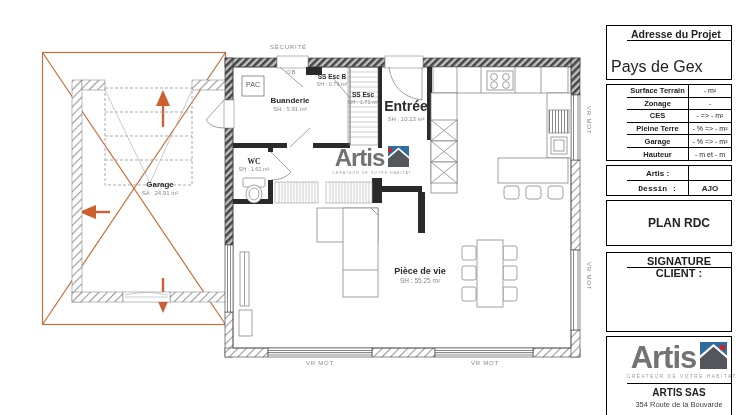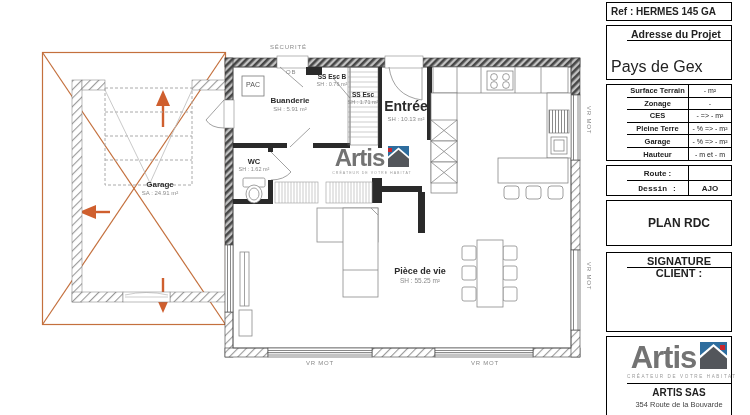--- a/index.html
+++ b/index.html
@@ -260,21 +260,21 @@
   </div>
   <div class="room-label" style="left:340px; top:91px; width:46px;">
     <div class="room-name" style="font-size:6.5px;">SS Esc</div>
     <div class="room-area" style="font-size:5.5px;">SH : 1.71 m²</div>
   </div>
   <div class="room-label" style="left:380px; top:98px; width:52px;">
     <div class="room-name" style="font-size:14px;">Entrée</div>
     <div class="room-area" style="font-size:6px;">SH : 10.13 m²</div>
   </div>
   <div class="room-label" style="left:233px; top:157px; width:42px;">
-    <div class="room-name" style="font-size:7.5px;">WC</div>
+    <div class="room-name" style="font-size:7.5px;font-family:Liberation Serif, serif;">WC</div>
     <div class="room-area" style="font-size:5.5px;">SH : 1.62 m²</div>
   </div>
   <div class="room-label" style="left:105px; top:180px; width:110px;">
     <div class="room-name" style="font-size:8px;">Garage</div>
     <div class="room-area" style="font-size:6px;">SA : 24.91 m²</div>
   </div>
   <div class="room-label" style="left:365px; top:266px; width:110px;">
     <div class="room-name" style="font-size:9px;">Pièce de vie</div>
     <div class="room-area" style="font-size:6.5px;">SH : 55.25 m²</div>
   </div>
@@ -290,21 +290,20 @@
       <div class="artis-dot" style="width:4px; height:4px; left:62px; top:2px;"></div>
       <svg width="21" height="21" viewBox="0 0 28 28">
         <rect width="28" height="28" fill="#fff"></rect>
         <polygon points="0,14 14,2 28,14 28,0 0,0" fill="#2e6d9e"></polygon>
         <polygon points="0,17 14,5 28,17 28,28 0,28" fill="#53565b"></polygon>
       </svg>
     </div>
     <div class="artis-tag" style="font-size:3.6px; letter-spacing:1px; margin-top:1px;">CRÉATEUR DE VOTRE HABITAT</div>
   </div>
 
-  <div class="tb-box" style="top:2px; height:19px; font-size:10px; font-weight:600; display:flex; align-items:center; padding-left:4px;">Ref : HERMES 145 GA</div>
 
   <div class="tb-box" style="top:25px; height:55px;">
     <div style="height:15px; border-bottom:1px solid #000; font-weight:bold; font-size:10.5px; padding:2px 0 0 4px;">Adresse du Projet</div>
     <div style="position:absolute; bottom:3px; left:4px; font-size:16px;">Pays de Gex</div>
   </div>
 
   <div class="tb-box" style="top:84px; height:77px;">
     <div class="tb-row" style="height:12.6px;">
       <div class="lab">Surface Terrain</div>
       <div class="val">- m²</div>
@@ -326,21 +325,21 @@
       <div class="val">- % =&gt; - m²</div>
     </div>
     <div class="tb-row" style="height:12.6px;">
       <div class="lab">Hauteur</div>
       <div class="val">- m et - m</div>
     </div>
   </div>
 
   <div class="tb-box" style="top:165px; height:31px;">
     <div class="tb-row" style="height:15px;">
-      <div class="lab" style="font-size:8px;">Route :</div>
+      <div class="lab" style="font-size:8px;">Artis :</div>
       <div class="val"></div>
     </div>
     <div class="tb-row" style="height:14px;">
       <div class="lab" style="font-size:8px;font-family:Liberation Mono, monospace;">Dessin :</div>
       <div class="val" style="font-weight:bold; font-size:8px;">AJO</div>
     </div>
   </div>
 
   <div class="tb-box" style="top:200px; height:46px; display:flex; align-items:center; justify-content:center; font-weight:bold; font-size:12px;">PLAN RDC</div>
 

